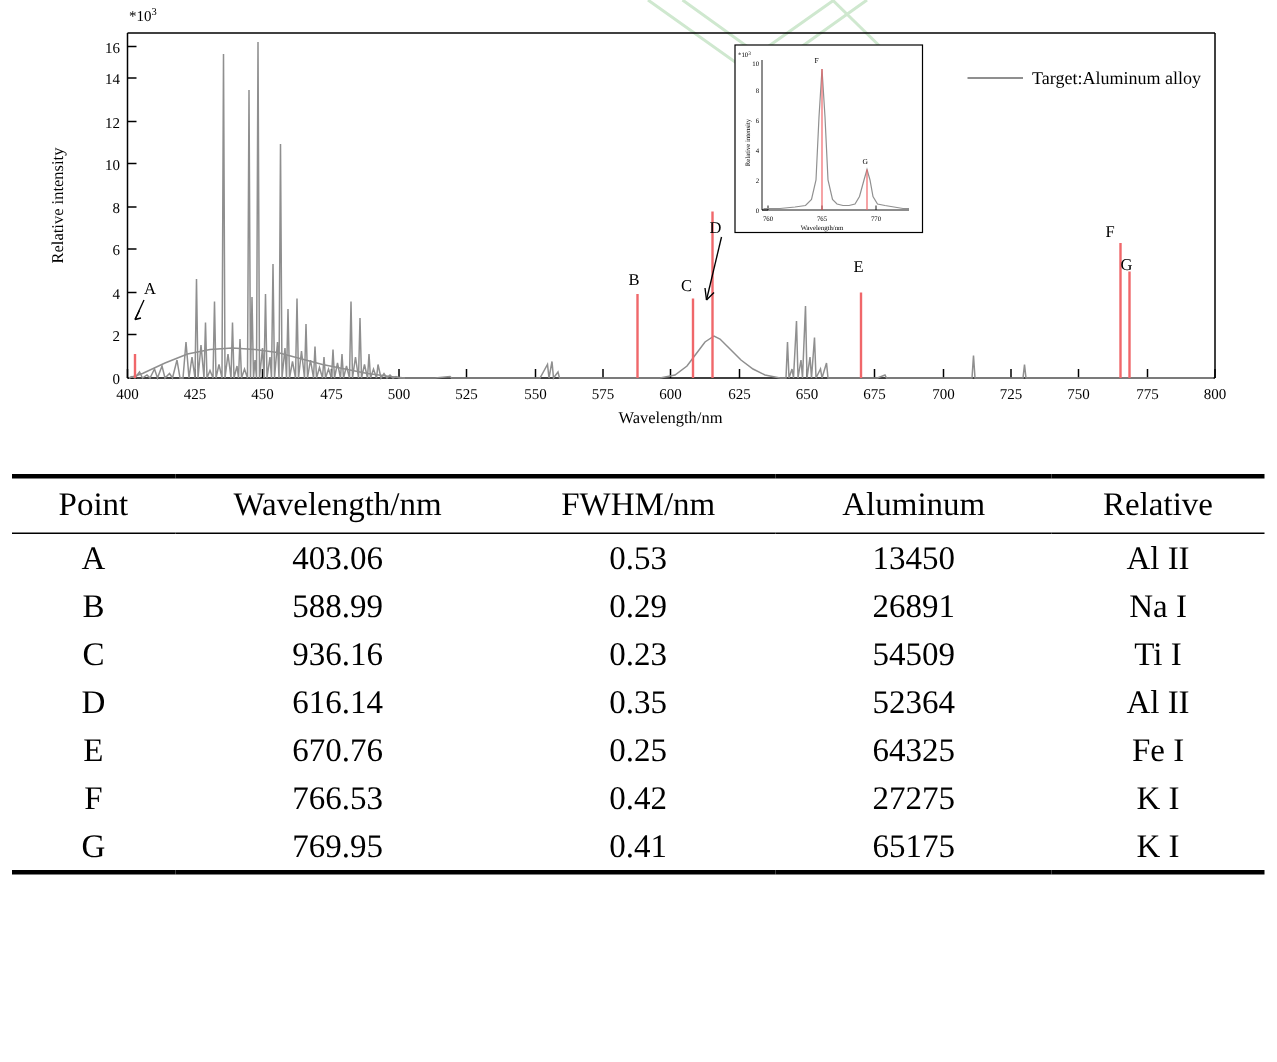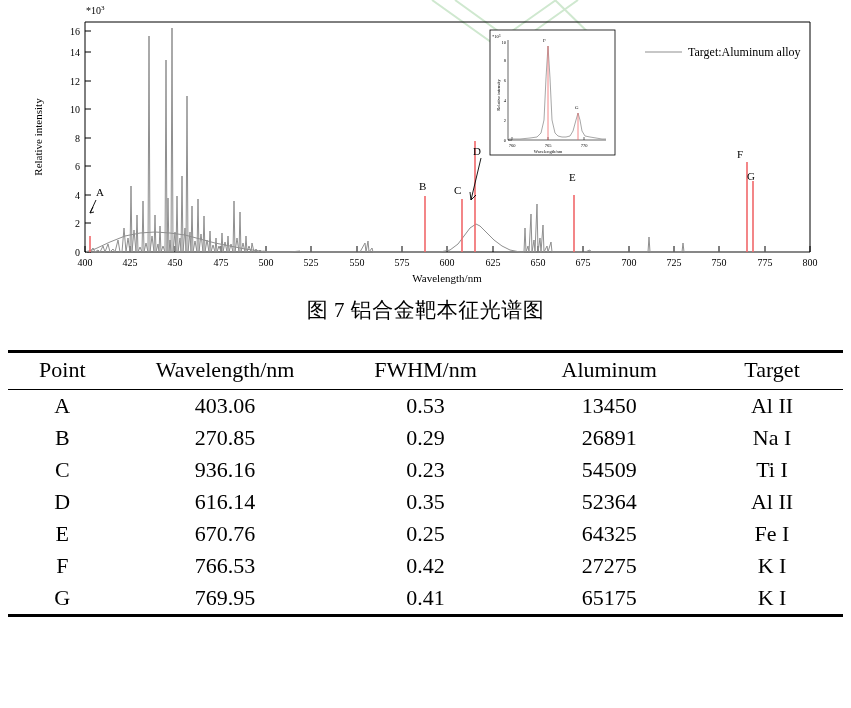--- a/index.html
+++ b/index.html
@@ -283,44 +283,43 @@
                  L550 78 L552 120 L555 133 L558 136 L562 137 L566 137 L570 136 L573 131
                  L576 120 L578 113 L580 120 L582 131 L585 136 L590 137 L596 138 L602 139 L606 139" stroke="#909090" stroke-width="0.8" fill="none"></path>
         <path d="M548 140 L548 46" stroke="#f0676a" stroke-width="0.8"></path>
         <path d="M578 140 L578 113" stroke="#f0676a" stroke-width="0.8"></path>
         <text x="543" y="42" font-size="5" fill="#000" font-family="Liberation Serif, serif">F</text>
         <text x="575" y="109" font-size="5" fill="#000" font-family="Liberation Serif, serif">G</text>
       </g>
     </svg>
   </div>
 
-  <div class="caption fig">图 7  铝合金靶本征光谱图</div>
 
   <div class="table-wrap">
     <table class="data">
       <thead>
         <tr class="rule-top rule-mid">
           <th class="col-point">Point</th>
           <th class="col-wl">Wavelength/nm</th>
           <th class="col-fwhm">FWHM/nm</th>
           <th class="col-int">Aluminum</th>
-          <th class="col-species">Target</th>
+          <th class="col-species">Relative</th>
         </tr>
       </thead>
       <tbody>
         <tr>
           <td>A</td>
           <td>403.06</td>
           <td>0.53</td>
           <td>13450</td>
           <td>Al II</td>
         </tr>
         <tr>
           <td>B</td>
-          <td>270.85</td>
+          <td>588.99</td>
           <td>0.29</td>
           <td>26891</td>
           <td>Na I</td>
         </tr>
         <tr>
           <td>C</td>
           <td>936.16</td>
           <td>0.23</td>
           <td>54509</td>
           <td>Ti I</td>

